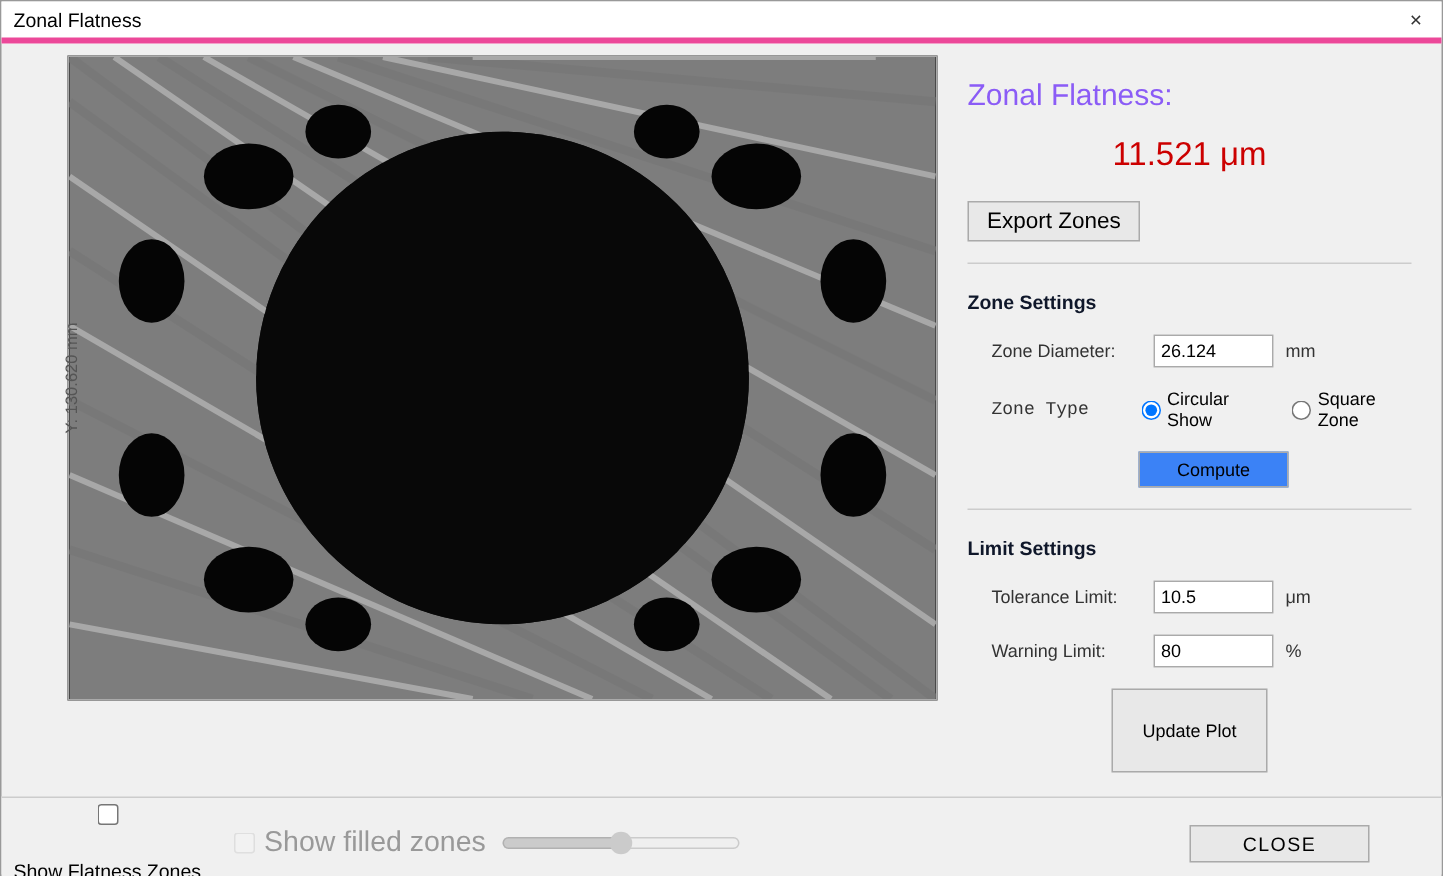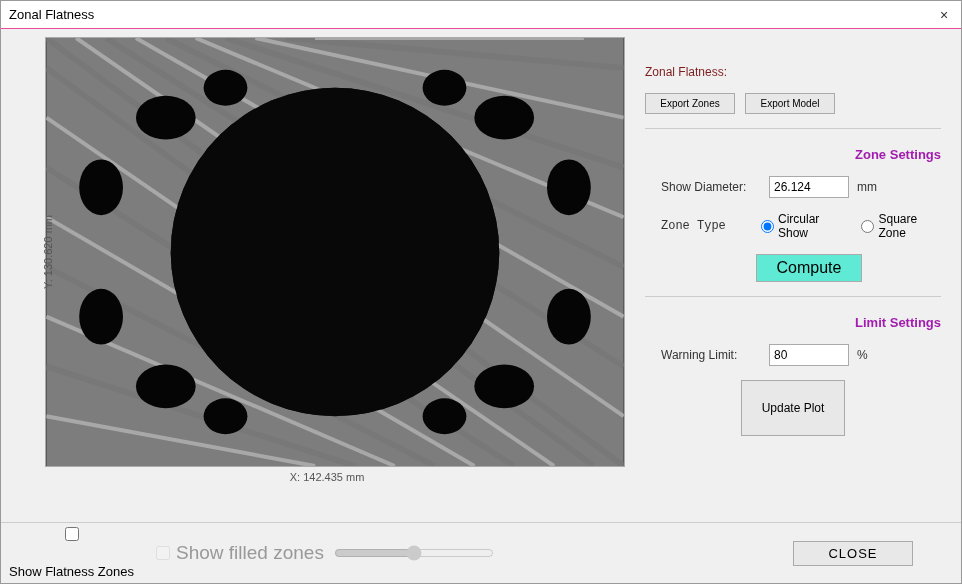--- a/index.html
+++ b/index.html
@@ -17,21 +17,21 @@
       width: 962px;
       height: 584px;
       background: #f0f0f0;
       border: 1px solid #999;
       display: flex;
       flex-direction: column;
       box-shadow: 2px 2px 8px rgba(0,0,0,0.3);
     }
     .title-bar {
       background: #ffffff;
-      border-bottom: 1px solid #ec4899;
+      border-bottom: 4px solid #ec4899;
       padding: 4px 8px;
       display: flex;
       align-items: center;
       justify-content: space-between;
       height: 28px;
     }
     .title-bar-title {
       font-size: 13px;
       color: #000;
     }
@@ -117,50 +117,49 @@
       letter-spacing: 1px;
     }
     .right-panel {
       flex: 1;
       display: flex;
       flex-direction: column;
       padding: 8px 12px;
       gap: 10px;
     }
     .flatness-title {
-      font-size: 12px;
-      color: #7f1d1d;
+      font-size: 20px;
+      color: #8b5cf6;
       font-weight: normal;
-      margin-top: 20px;
+      margin-top: 8px;
     }
     .flatness-value {
       font-size: 22px;
       color: #cc0000;
       text-align: center;
       margin: 4px 0;
     }
     .btn-row {
       display: flex;
       gap: 10px;
       margin-top: 4px;
     }
     .action-btn {
       padding: 4px 12px;
       background: #e8e8e8;
       border: 1px solid #aaa;
       cursor: pointer;
-      font-size: 10px;
+      font-size: 15px;
       min-width: 90px;
     }
     .section-title {
       font-size: 13px;
       font-weight: bold;
-      color: #a21caf;
-      margin-top: 4px;
-      text-align: right;
+      color: #0f172a;
+      margin-top: 4px;
     }
     .field-row {
       display: flex;
       align-items: center;
       gap: 8px;
       margin-left: 16px;
       margin-top: 4px;
     }
     .field-label {
       font-size: 12px;
@@ -202,24 +201,24 @@
       gap: 4px;
       font-size: 12px;
     }
     .compute-row {
       display: flex;
       justify-content: center;
       margin-top: 4px;
     }
     .compute-btn {
       padding: 4px 20px;
-      background: #5eead4;
+      background: #3b82f6;
       border: 1px solid #aaa;
       cursor: pointer;
-      font-size: 16px;
+      font-size: 12px;
       min-width: 100px;
       margin-left: 32px;
     }
     .divider {
       border: none;
       border-top: 1px solid #ccc;
       margin: 4px 0;
     }
     .update-row {
       display: flex;
@@ -334,37 +333,36 @@
             <ellipse cx="180" cy="50" rx="22" ry="18" fill="#050505"></ellipse>
             <ellipse cx="400" cy="50" rx="22" ry="18" fill="#050505"></ellipse>
             <ellipse cx="180" cy="380" rx="22" ry="18" fill="#050505"></ellipse>
             <ellipse cx="400" cy="380" rx="22" ry="18" fill="#050505"></ellipse>
           </svg>
         </div>
 
         <div style="position:absolute; left:-14px; top:50%; transform:translateY(-50%) rotate(-90deg); font-size:11px; color:#555; white-space:nowrap;">Y:  130.620  mm</div>
       </div>
 
-      <div class="x-axis-label">X:  142.435  mm</div>
     </div>
 
     <div class="right-panel">
       <div class="flatness-title">Zonal Flatness:</div>
+      <div class="flatness-value">11.521 μm</div>
 
       <div class="btn-row">
         <button class="action-btn">Export Zones</button>
-        <button class="action-btn">Export Model</button>
       </div>
 
       <hr class="divider">
 
       <div class="section-title">Zone Settings</div>
 
       <div class="field-row">
-        <span class="field-label">Show Diameter:</span>
+        <span class="field-label">Zone Diameter:</span>
         <input class="field-input" type="text" value="26.124" style="">
         <span class="field-unit">mm</span>
       </div>
 
       <div class="zone-type-row">
         <span class="zone-type-label">Zone Type</span>
         <div class="radio-group">
           <label class="radio-option">
             <input type="radio" name="zoneType" checked="" style="">
             <span>Circular Show</span>
@@ -377,20 +375,25 @@
       </div>
 
       <div class="compute-row">
         <button class="compute-btn">Compute</button>
       </div>
 
       <hr class="divider">
 
       <div class="section-title">Limit Settings</div>
 
+      <div class="field-row">
+        <span class="field-label">Tolerance Limit:</span>
+        <input class="field-input" type="text" value="10.5" style="">
+        <span class="field-unit">μm</span>
+      </div>
 
       <div class="field-row">
         <span class="field-label">Warning Limit:</span>
         <input class="field-input" type="text" value="80" style="">
         <span class="field-unit">%</span>
       </div>
 
       <div class="update-row">
         <button class="update-btn">Update Plot</button>
       </div>

